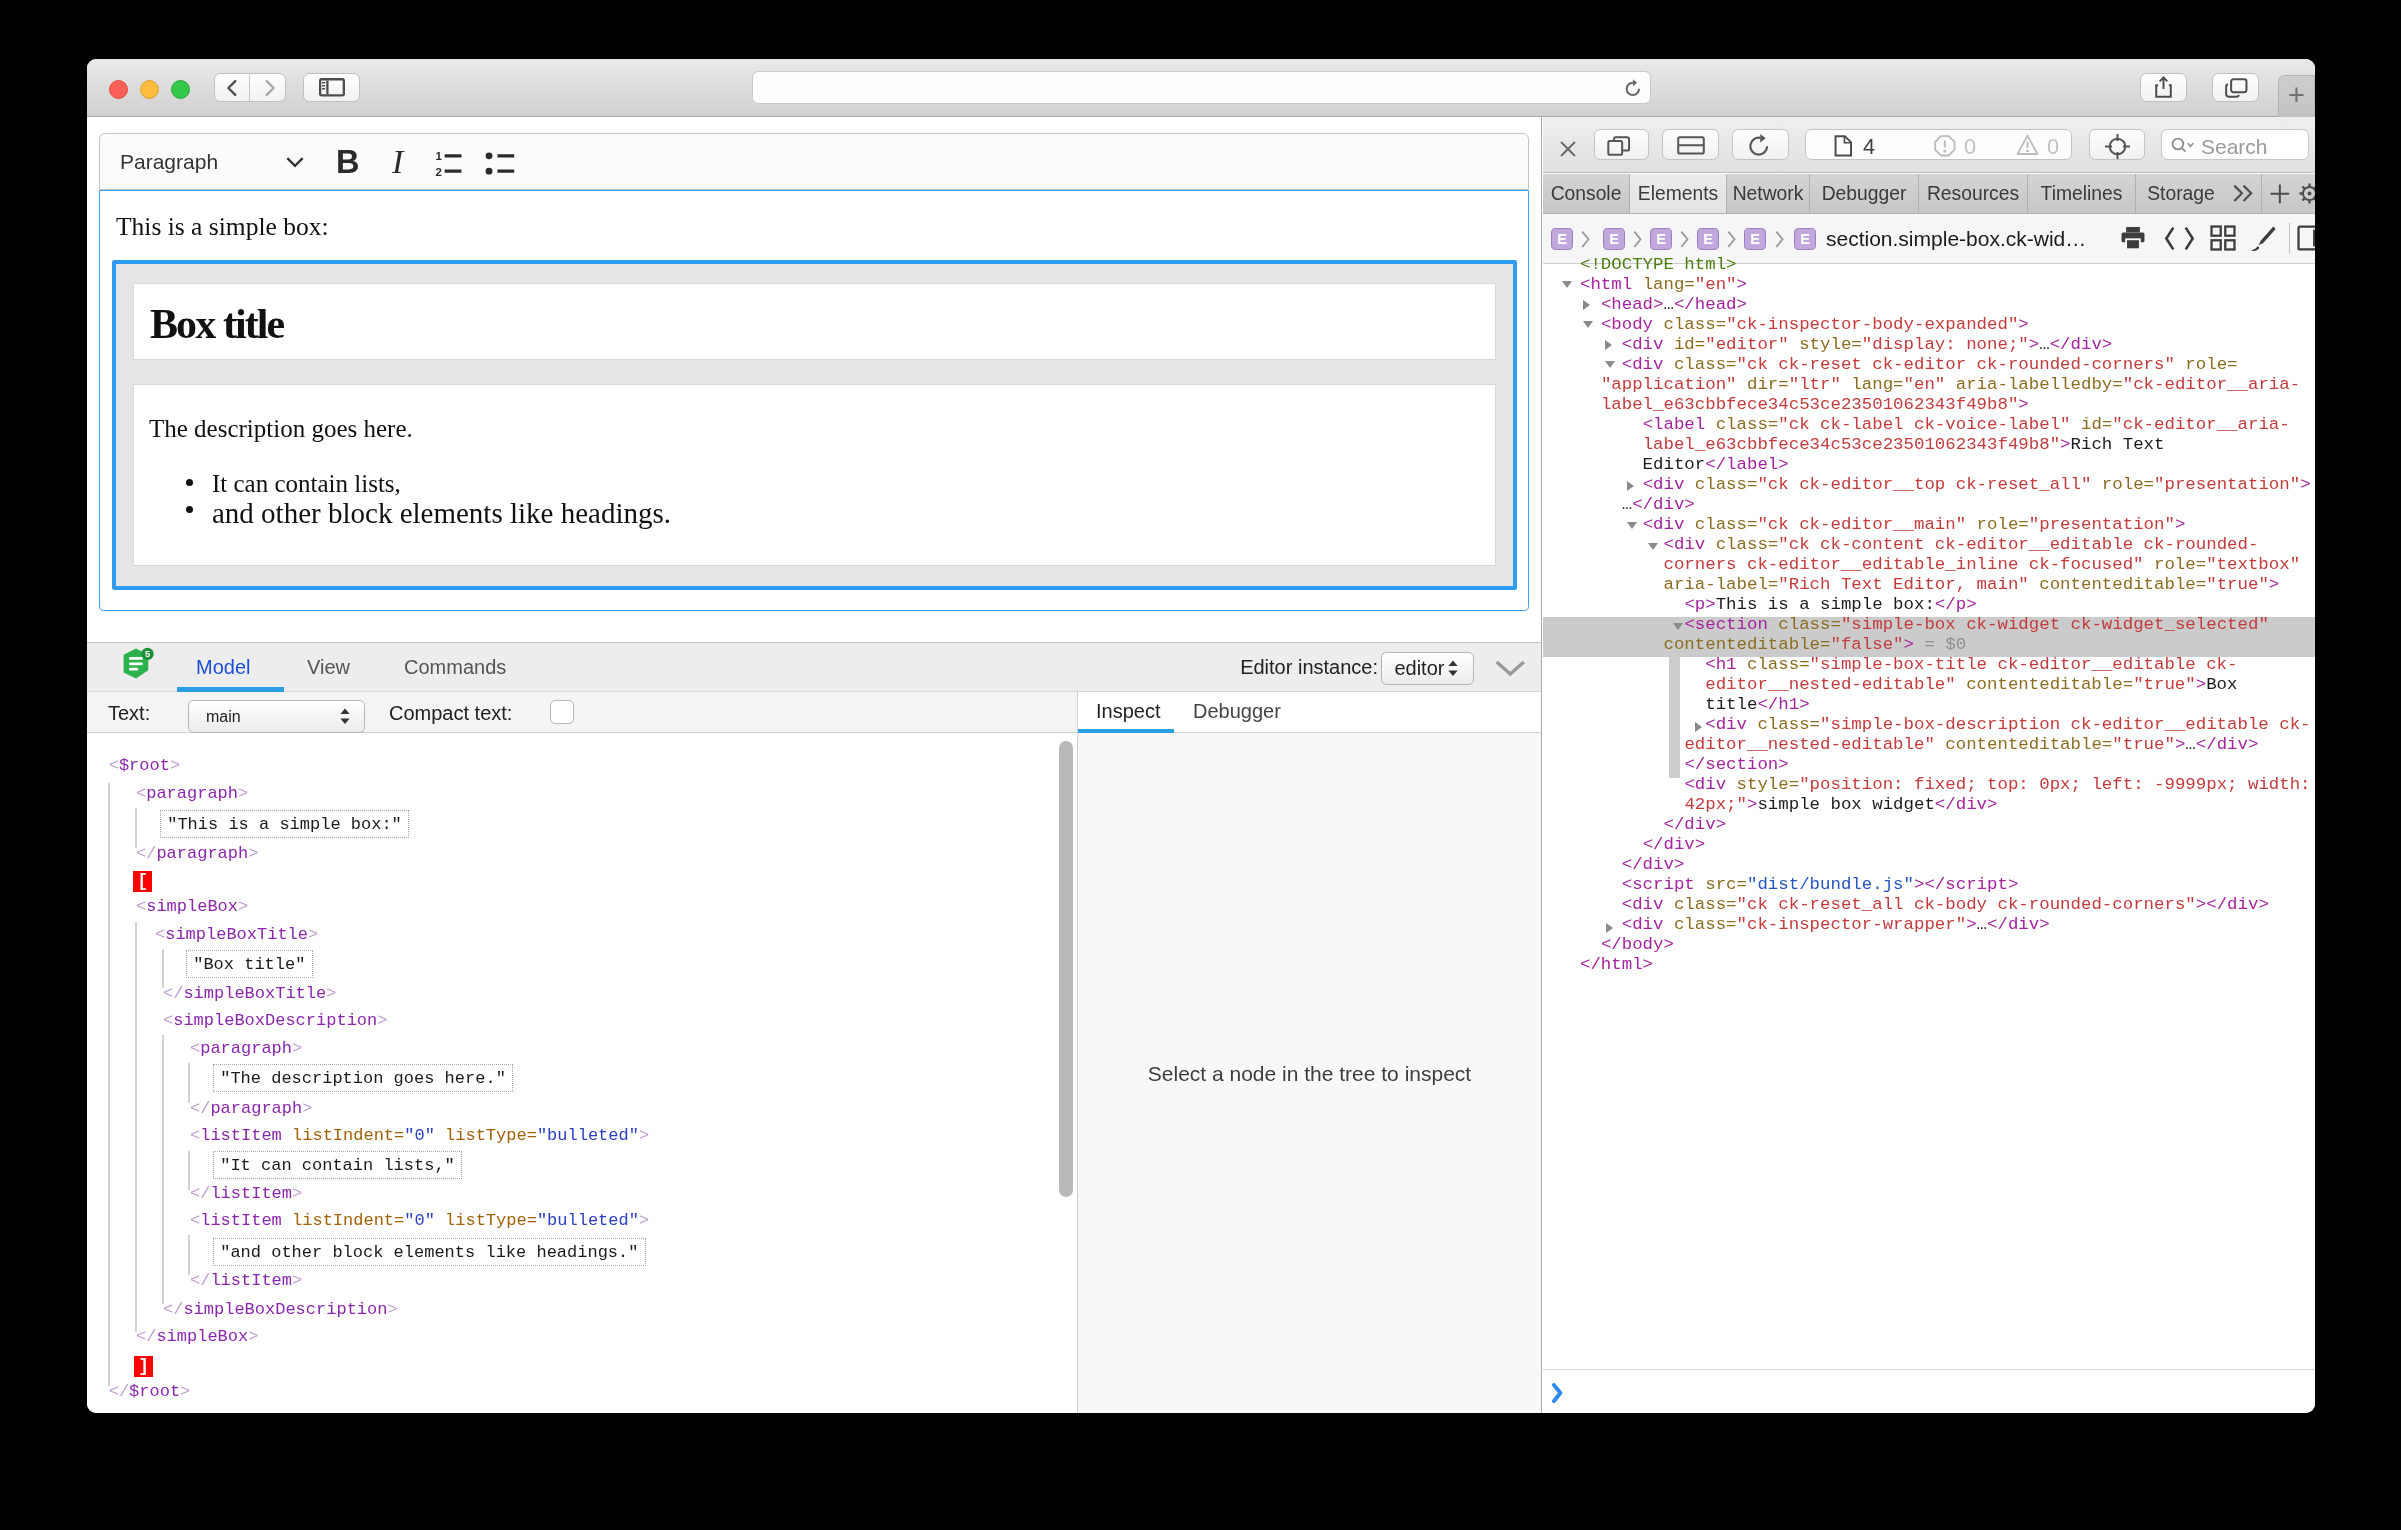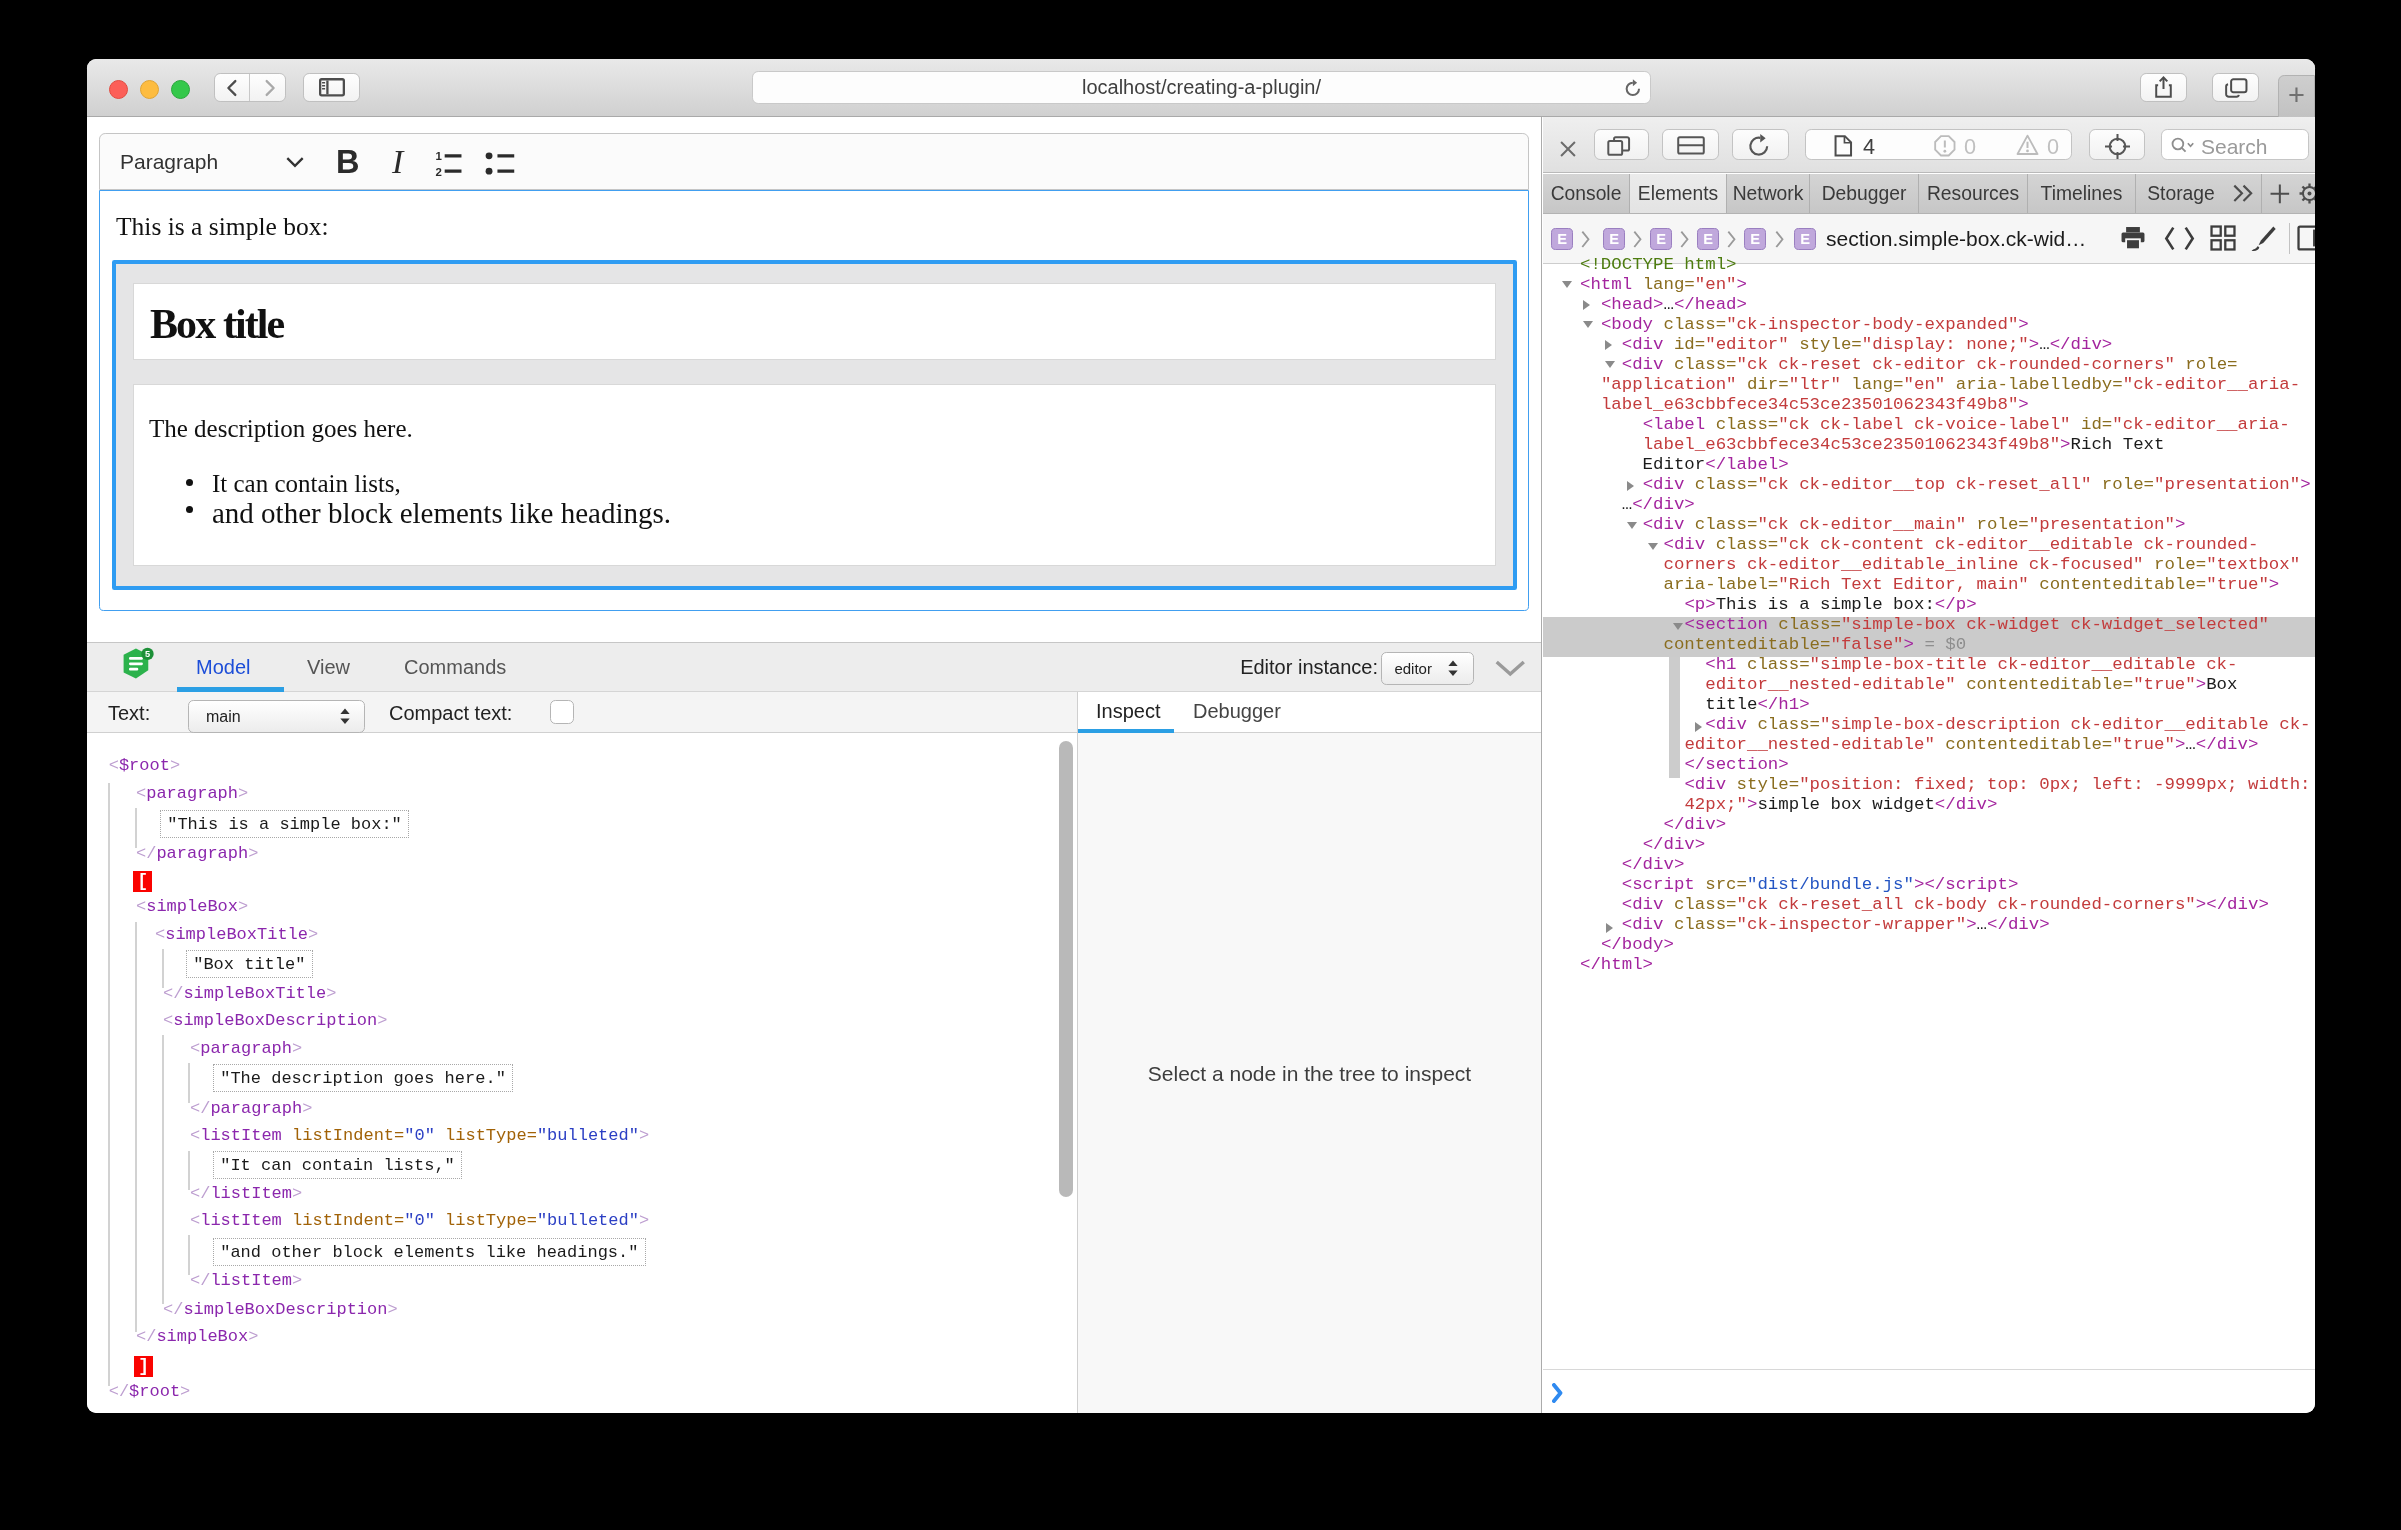--- a/index.html
+++ b/index.html
@@ -52,21 +52,20 @@
     </svg>
 <div class="cbtn" style="left:216px;width:57px"></div>
 <svg class="ab" style="left:232px;top:19.3px" width="26" height="18.6" viewBox="0 0 34 24">
       <rect x="1.5" y="1.5" width="31" height="21" rx="2" fill="none" stroke="#4d4d4d" stroke-width="3"></rect>
       <line x1="11" y1="3" x2="11" y2="21" stroke="#4d4d4d" stroke-width="3"></line>
       <line x1="4" y1="6" x2="8" y2="6" stroke="#4d4d4d" stroke-width="2"></line>
       <line x1="4" y1="10" x2="8" y2="10" stroke="#4d4d4d" stroke-width="2"></line>
       <line x1="4" y1="14" x2="8" y2="14" stroke="#4d4d4d" stroke-width="2"></line>
     </svg>
 <div class="ab" style="left:665px;top:12.4px;width:899px;height:33px;background:#fdfdfd;border:0.8px solid #c9c9c9;border-radius:6.2px;box-sizing:border-box"></div>
-<div class="ab" style="left:665px;top:12.4px;width:899px;height:33px;line-height:33px;text-align:center;font-size:20px;color:#3f3f3f">localhost/creating-a-plugin/</div>
 <svg class="ab" style="left:1535px;top:18.6px" width="21.7" height="21.7" viewBox="0 0 28 28">
       <path d="M22 14 A8 8 0 1 1 14 6" stroke="#666" stroke-width="2.6" fill="none"></path>
       <path d="M14 1.5 L14 10.5 L19.5 6 Z" fill="#666"></path>
     </svg>
 <div class="cbtn" style="left:2053px;width:47px"></div>
 <svg class="ab" style="left:2065px;top:17px" width="23" height="23" viewBox="0 0 30 30">
       <path d="M8 12 H5.5 V27 H24.5 V12 H22" stroke="#4d4d4d" stroke-width="2.6" fill="none"></path>
       <line x1="15" y1="2.5" x2="15" y2="17" stroke="#4d4d4d" stroke-width="2.6"></line>
       <path d="M10 7 L15 2 L20 7" stroke="#4d4d4d" stroke-width="2.6" fill="none"></path>
     </svg>
@@ -115,21 +114,21 @@
 <rect x="9" y="20" width="18" height="3.6" rx="1.5" fill="#fff"></rect>
 <rect x="9" y="27" width="12" height="3.6" rx="1.5" fill="#fff"></rect>
 <circle cx="33" cy="9" r="8" fill="#1d9038"></circle>
 <text x="33" y="13.5" text-anchor="middle" font-family="Liberation Sans" font-size="12" font-weight="bold" fill="#fff">5</text>
     </svg>
 <div class="ab itext" style="left:109px;top:597px;color:#1d4ed8">Model</div>
 <div class="ab itext" style="left:220px;top:597px;color:#555">View</div>
 <div class="ab itext" style="left:317px;top:597px;color:#555">Commands</div>
 <div class="ab" style="left:90px;top:628px;width:107px;height:4.6px;background:#2b9fe4"></div>
 <div class="ab itext" style="left:1082px;top:597px;width:209px;text-align:right;color:#222">Editor instance:</div>
-<div class="isel" style="left:1294px;top:593px;width:93px;padding-left:12.4px;line-height:31px;font-size:15px">editor</div>
+<div class="isel" style="left:1294px;top:593px;width:93px;padding-left:12.4px;line-height:31px;font-size:20px">editor</div>
 <svg class="ab" style="left:1359px;top:600px" width="14" height="18.6" viewBox="0 0 18 24">
       <path d="M9 2 L15 9 H3 Z" fill="#333"></path>
       <path d="M9 22 L3 15 H15 Z" fill="#333"></path>
     </svg>
 <svg class="ab" style="left:1407px;top:599px" width="32.5" height="20" viewBox="0 0 48 28">
       <path d="M4 5 L24 23 L44 5" stroke="#9a9a9a" stroke-width="5" fill="none"></path>
     </svg>
 <div id="irow2"></div>
     <div id="irow2r"></div>
 <div class="ab itext" style="left:21px;top:643px;color:#222">Text:</div>

